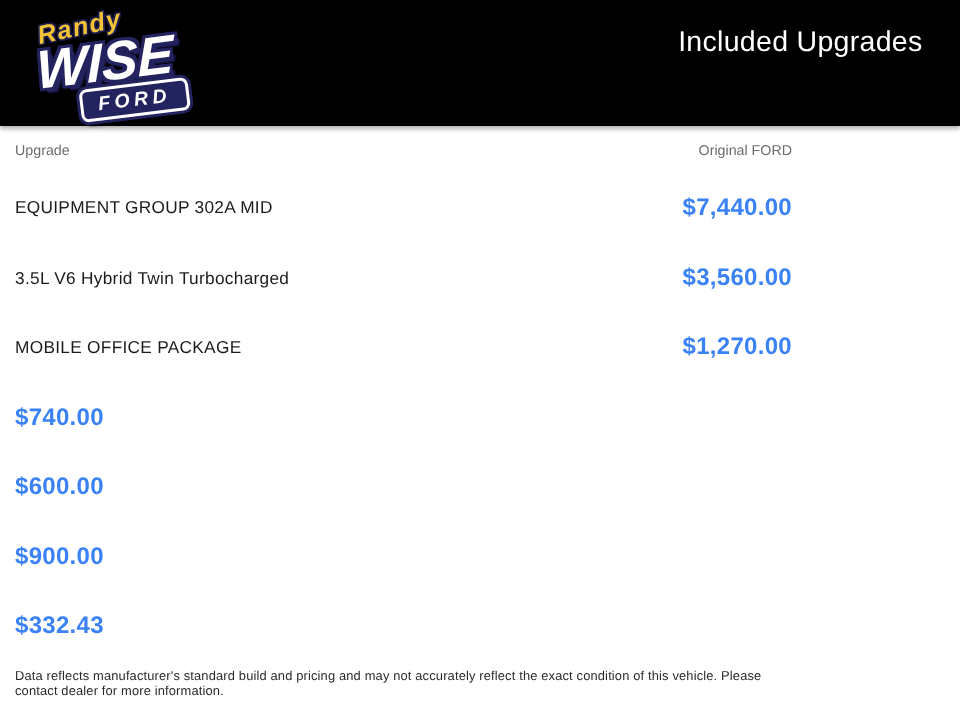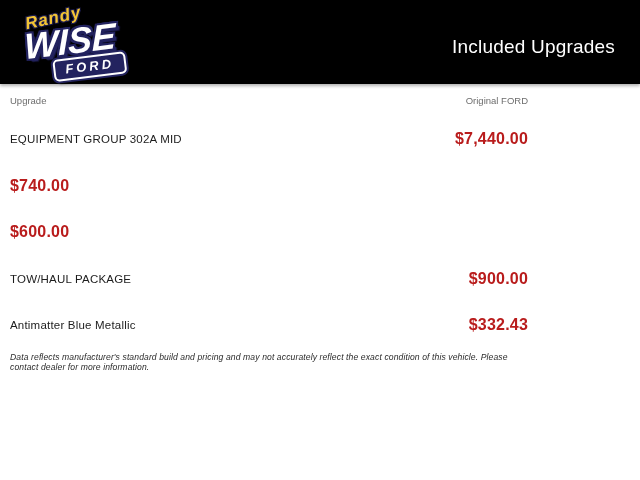--- a/index.html
+++ b/index.html
@@ -9,21 +9,21 @@
     overflow:hidden; font-family:"Liberation Sans", sans-serif;
     margin:0 auto;
   }
   
   .header {
     position:absolute; top:0; left:0; width:640px; height:84px;
     background:#000000;
     box-shadow:0 2px 3px rgba(0,0,0,0.30);
   }
   .page-title {
-    position:absolute; right:25px; top:36px;
+    position:absolute; right:25px; top:18px;
     color:#ffffff; font-size:19px; font-weight:400; letter-spacing:0.2px;
   }
   
   .logo {
     position:absolute; left:16px; top:4px; width:132px; height:76px;
     transform:rotate(-3deg);
   }
   .logo-randy {
     position:absolute; left:10px; top:3px;
     color:#f2c435; font-size:17px; font-weight:bold; font-style:italic;
@@ -52,25 +52,25 @@
   .col-header {
     display:flex; justify-content:space-between; align-items:center;
     height:32px; padding:0 20px 0 10px;
     color:#6d6d6d; font-size:9.5px;
   }
   .row {
     display:flex; justify-content:space-between; align-items:center;
     height:46.5px; padding:0 20px 0 10px;
   }
   .row-name { color:#1c1c1c; font-size:11.5px; letter-spacing:0.2px; }
-  .row-price { color:#b91c1c; font-size:16px; font-weight:bold; letter-spacing:0.2px; }
+  .row-price { color:#3b82f6; font-size:16px; font-weight:bold; letter-spacing:0.2px; }
   
   .disclaimer {
     padding:3px 20px 0 10px;
-    font-size:8.6px; font-style:italic; color:#2b2b2b; letter-spacing:0.1px;
+    font-size:8.6px; color:#2b2b2b; letter-spacing:0.1px;
   }
 </style>
 </head>
 <body>
 
 <div id="screen">
 
   <div class="header">
     <div class="logo">
       <div class="logo-randy">Randy</div>
@@ -85,30 +85,36 @@
     <div class="col-header">
       <span>Upgrade</span>
       <span>Original FORD</span>
     </div>
 
     <div class="row">
       <span class="row-name">EQUIPMENT GROUP 302A MID</span>
       <span class="row-price">$7,440.00</span>
     </div>
     <div class="row">
+      <span class="row-name">3.5L V6 Hybrid Twin Turbocharged</span>
+      <span class="row-price">$3,560.00</span>
+    </div>
+    <div class="row">
+      <span class="row-name">MOBILE OFFICE PACKAGE</span>
+      <span class="row-price">$1,270.00</span>
+    </div>
+    <div class="row">
       <span class="row-price">$740.00</span>
     </div>
     <div class="row">
       <span class="row-price">$600.00</span>
     </div>
     <div class="row">
-      <span class="row-name">TOW/HAUL PACKAGE</span>
       <span class="row-price">$900.00</span>
     </div>
     <div class="row">
-      <span class="row-name">Antimatter Blue Metallic</span>
       <span class="row-price">$332.43</span>
     </div>
 
     <div class="disclaimer">Data reflects manufacturer's standard build and pricing and may not accurately reflect the exact condition of this vehicle. Please contact dealer for more information.</div>
   </div>
 
 </div>
 
 </body></html>

